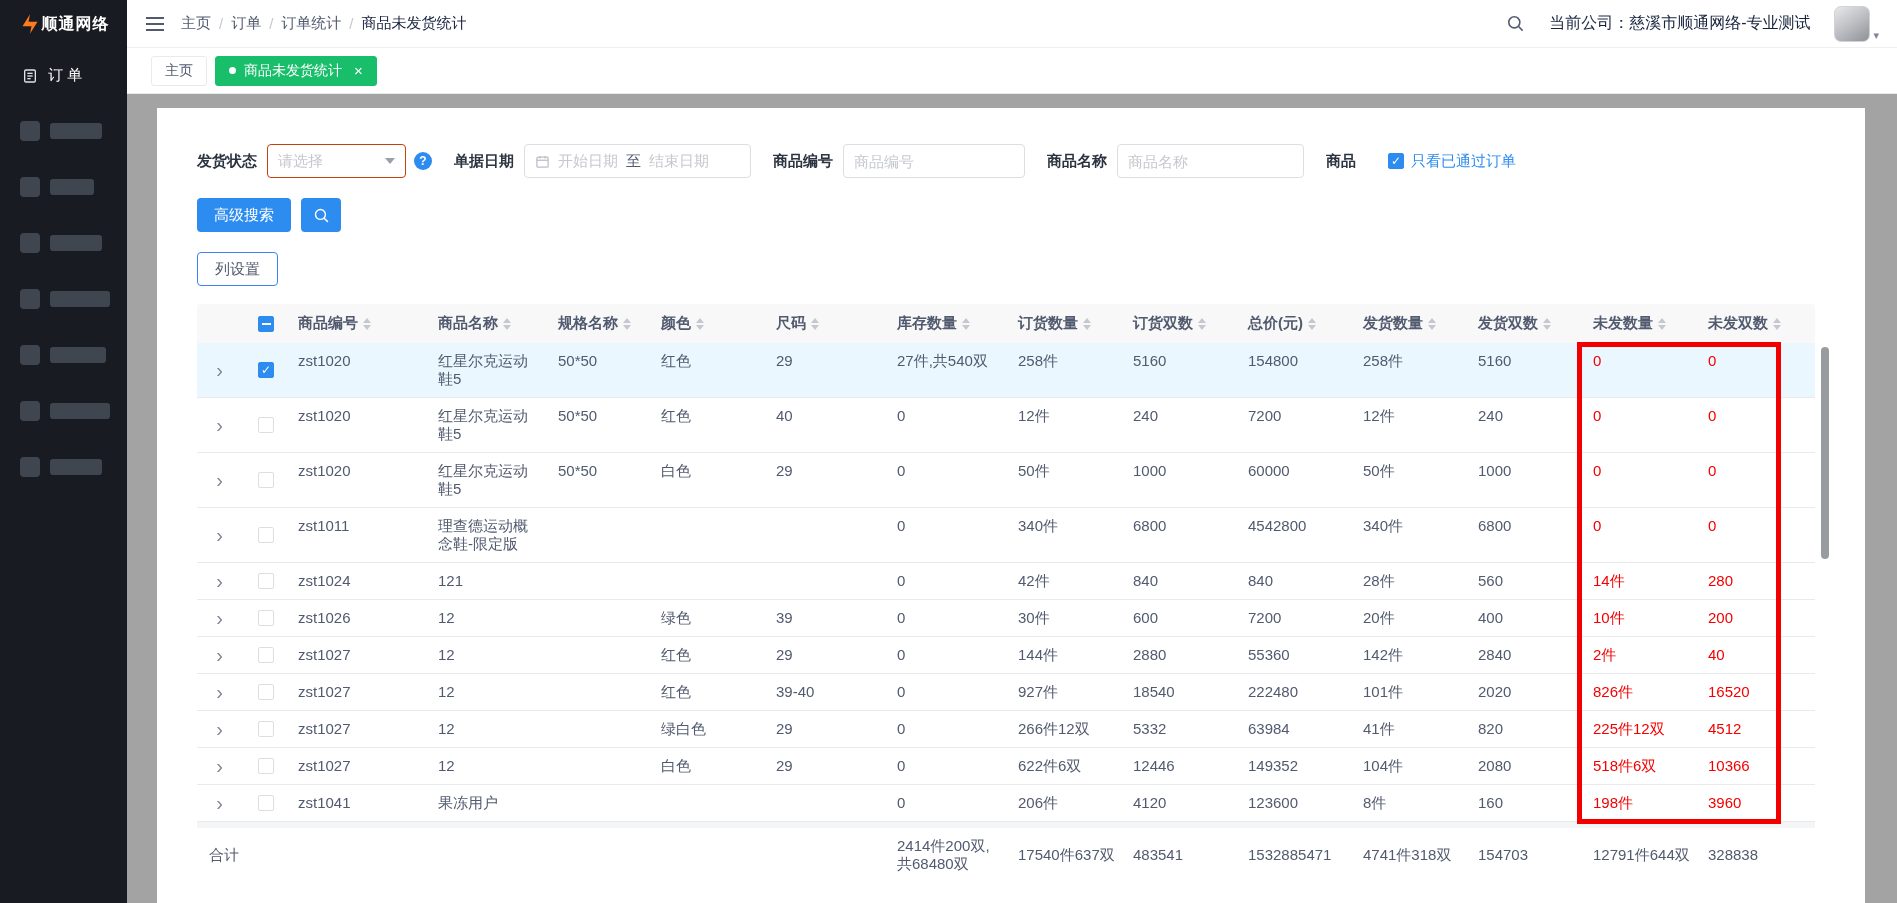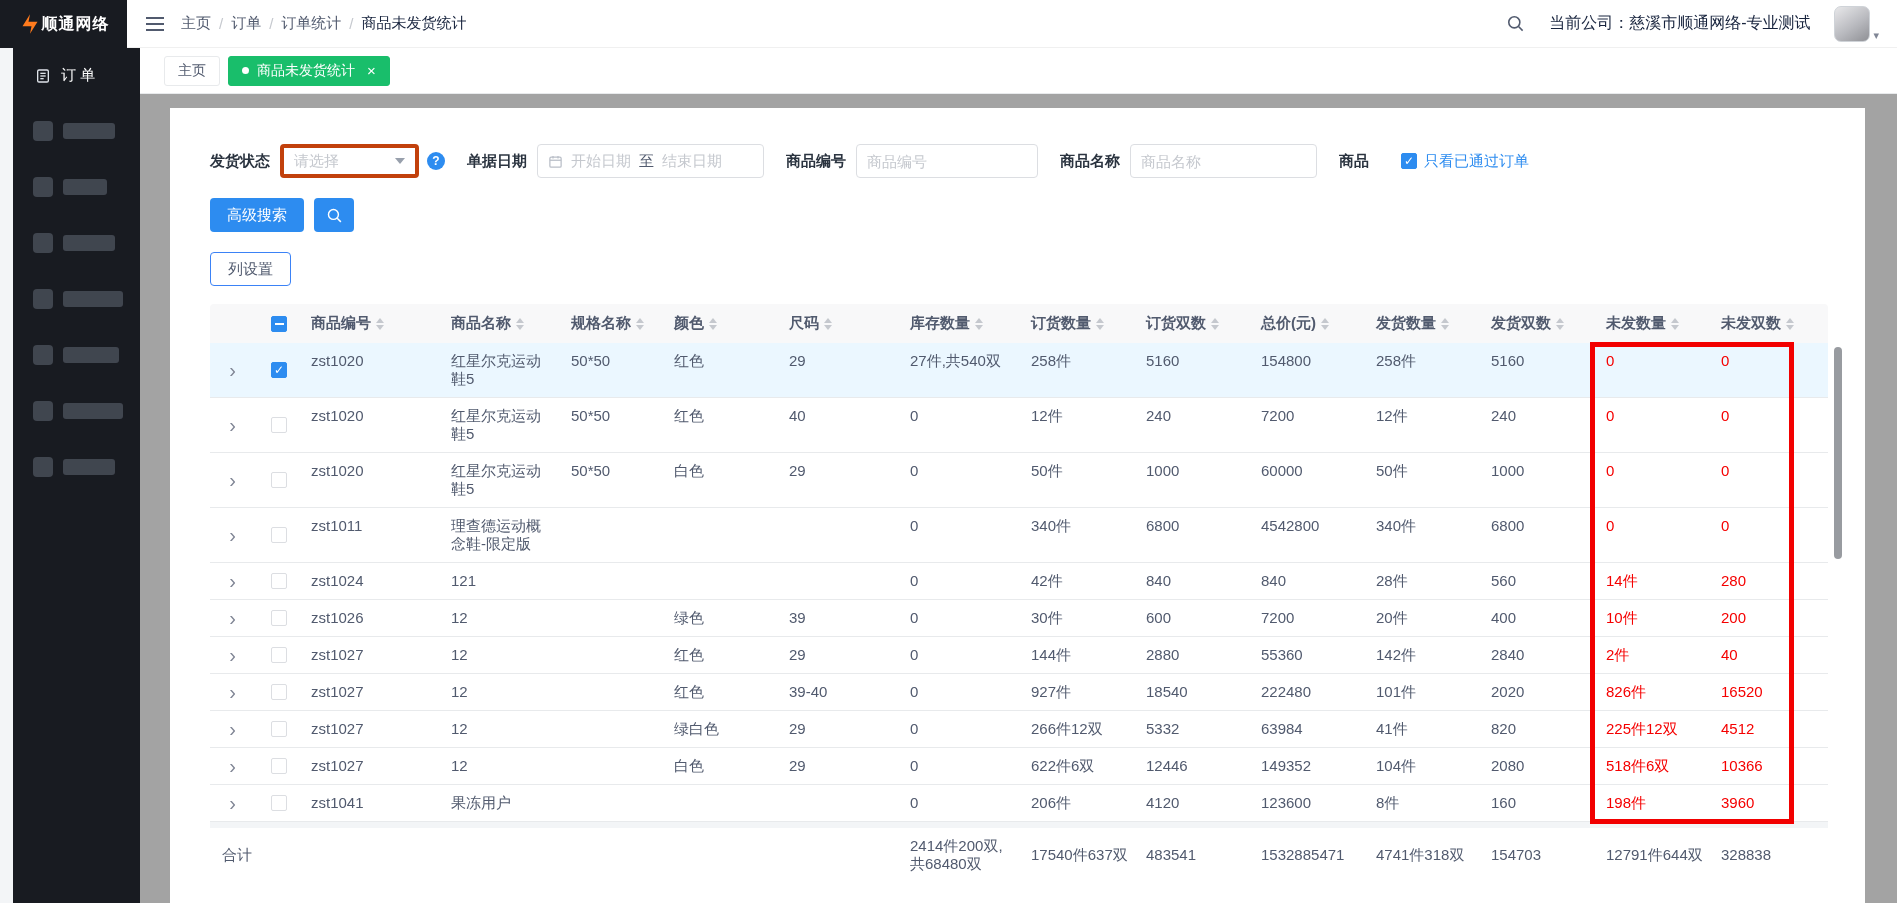--- a/index.html
+++ b/index.html
@@ -19,21 +19,21 @@
   .bc-item:last-child { color:#17233d; }
   .bc-sep { color:#c5c8ce; }
   .topbar-right { margin-left:auto; display:flex; align-items:center; gap:24px; }
   .company { font-size:16px; color:#17233d; font-weight:500; }
   .avatar-wrap { display:flex; align-items:flex-end; gap:3px; cursor:pointer; }
   .avatar { width:36px; height:36px; border-radius:7px; border:1px solid #cfd3d8;
     background:linear-gradient(145deg,#e8e8ea 0%,#b9babf 55%,#8f9095 100%); }
   .avatar-caret { font-size:11px; color:#808695; line-height:14px; }
 
   
-  .main-row { flex:1; display:flex; min-height:0;padding-left:13px; }
+  .main-row { flex:1; display:flex; min-height:0; }
   .sidebar { width:127px; background:#181b21; flex-shrink:0; }
   .menu-orders { display:flex; align-items:center; gap:10px; padding:18px 0 0 22px;
     color:#fff; font-size:15px; cursor:pointer; }
   .ph-group { display:flex; align-items:center; gap:10px; margin:36px 0 0 20px; }
   .ph-icon { width:20px; height:20px; border-radius:4px; background:#40464f; }
   .ph-text { height:16px; border-radius:3px; background:#40464f; width:52px; }
   .ph-group:nth-child(odd) .ph-text { width:60px; }
   .ph-group:nth-child(3) .ph-text { width:44px; }
   .ph-group:nth-child(6) .ph-text { width:56px; }
 
@@ -49,21 +49,21 @@
   .tab-close { margin-left:4px; font-size:15px; cursor:pointer; }
 
   
   .content { flex:1; background:#a3a3a3; padding:14px 32px 0 30px; overflow:hidden; }
   .card { background:#fff; height:100%; padding:36px 40px 0 40px; }
 
   
   .filters { display:flex; align-items:center; margin-bottom:20px; font-size:15px; flex-wrap:nowrap; }
   .f-label { font-weight:600; color:#2b3440; margin-right:10px; white-space:nowrap; }
   .f-group { display:flex; align-items:center; margin-right:22px; }
-  .select { width:139px; height:34px; border:4px solid #c2410c; border-radius:4px; background:#fff;
+  .select { width:139px; height:34px; border:1px solid #c2410c; border-radius:4px; background:#fff;
     display:flex; align-items:center; justify-content:space-between; padding:0 10px; color:#c5c8ce; cursor:pointer; }
   .sel-caret { width:0; height:0; border-left:5px solid transparent; border-right:5px solid transparent;
     border-top:6px solid #98a0ac; }
   .qicon { width:18px; height:18px; border-radius:50%; background:#2d8cf0; color:#fff; font-size:12px;
     font-weight:700; display:flex; align-items:center; justify-content:center; margin-left:8px; cursor:pointer; }
   .date-input { width:227px; height:34px; border:1px solid #dcdee2; border-radius:4px; background:#fff;
     display:flex; align-items:center; gap:8px; padding:0 10px; cursor:text; }
   .date-ph { color:#c5c8ce; }
   .date-to { color:#515a6e; }
   .input { height:34px; border:1px solid #dcdee2; border-radius:4px; padding:0 10px; font-size:15px;

